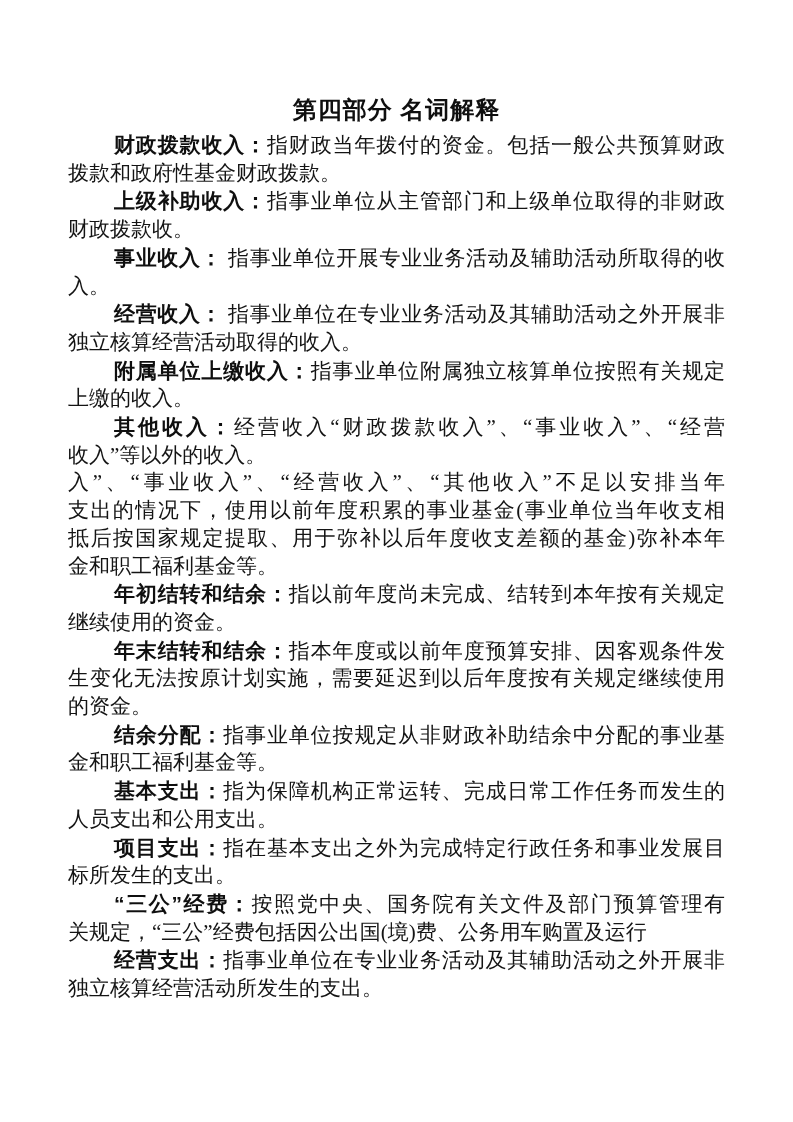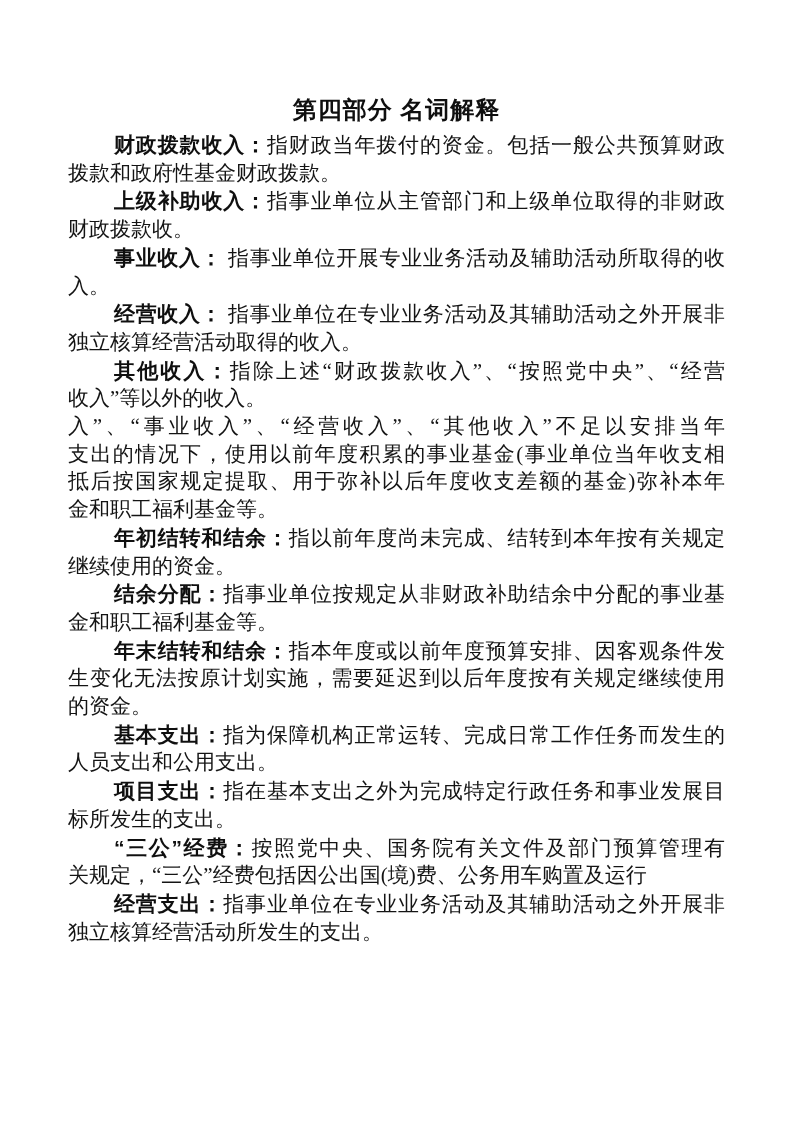--- a/index.html
+++ b/index.html
@@ -74,47 +74,51 @@
     <p class="para">
       <span class="ln first"><b class="term">事业收入：</b><span> 指事业单位开展专业业务活动及辅助活动所取得的收</span></span>
       <span class="ln last">入。</span>
     </p>
 
     <p class="para">
       <span class="ln first"><b class="term">经营收入：</b><span> 指事业单位在专业业务活动及其辅助活动之外开展非</span></span>
       <span class="ln last">独立核算经营活动取得的收入。</span>
     </p>
 
+    <p class="para">
+      <span class="ln first"><b class="term">附属单位上缴收入：</b><span>指事业单位附属独立核算单位按照有关规定</span></span>
+      <span class="ln last">上缴的收入。</span>
+    </p>
 
     <p class="para">
-      <span class="ln first"><b class="term">其他收入：</b><span>指除上述“财政拨款收入”、“按照党中央”、“经营</span></span>
+      <span class="ln first"><b class="term">其他收入：</b><span>经营收入“财政拨款收入”、“事业收入”、“经营</span></span>
       <span class="ln last">收入”等以外的收入。</span>
     </p>
 
     <p class="para">
       <span class="ln">入”、“事业收入”、“经营收入”、“其他收入”不足以安排当年</span>
       <span class="ln">支出的情况下，使用以前年度积累的事业基金(事业单位当年收支相</span>
       <span class="ln">抵后按国家规定提取、用于弥补以后年度收支差额的基金)弥补本年</span>
       <span class="ln last">金和职工福利基金等。</span>
     </p>
 
     <p class="para">
       <span class="ln first"><b class="term">年初结转和结余：</b><span>指以前年度尚未完成、结转到本年按有关规定</span></span>
       <span class="ln last">继续使用的资金。</span>
     </p>
 
     <p class="para">
-      <span class="ln first"><b class="term">结余分配：</b><span>指事业单位按规定从非财政补助结余中分配的事业基</span></span>
-      <span class="ln last">金和职工福利基金等。</span>
+      <span class="ln first"><b class="term">年末结转和结余：</b><span>指本年度或以前年度预算安排、因客观条件发</span></span>
+      <span class="ln">生变化无法按原计划实施，需要延迟到以后年度按有关规定继续使用</span>
+      <span class="ln last">的资金。</span>
     </p>
 
     <p class="para">
-      <span class="ln first"><b class="term">年末结转和结余：</b><span>指本年度或以前年度预算安排、因客观条件发</span></span>
-      <span class="ln">生变化无法按原计划实施，需要延迟到以后年度按有关规定继续使用</span>
-      <span class="ln last">的资金。</span>
+      <span class="ln first"><b class="term">结余分配：</b><span>指事业单位按规定从非财政补助结余中分配的事业基</span></span>
+      <span class="ln last">金和职工福利基金等。</span>
     </p>
 
     <p class="para">
       <span class="ln first"><b class="term">基本支出：</b><span>指为保障机构正常运转、完成日常工作任务而发生的</span></span>
       <span class="ln last">人员支出和公用支出。</span>
     </p>
 
     <p class="para">
       <span class="ln first"><b class="term">项目支出：</b><span>指在基本支出之外为完成特定行政任务和事业发展目</span></span>
       <span class="ln last">标所发生的支出。</span>

